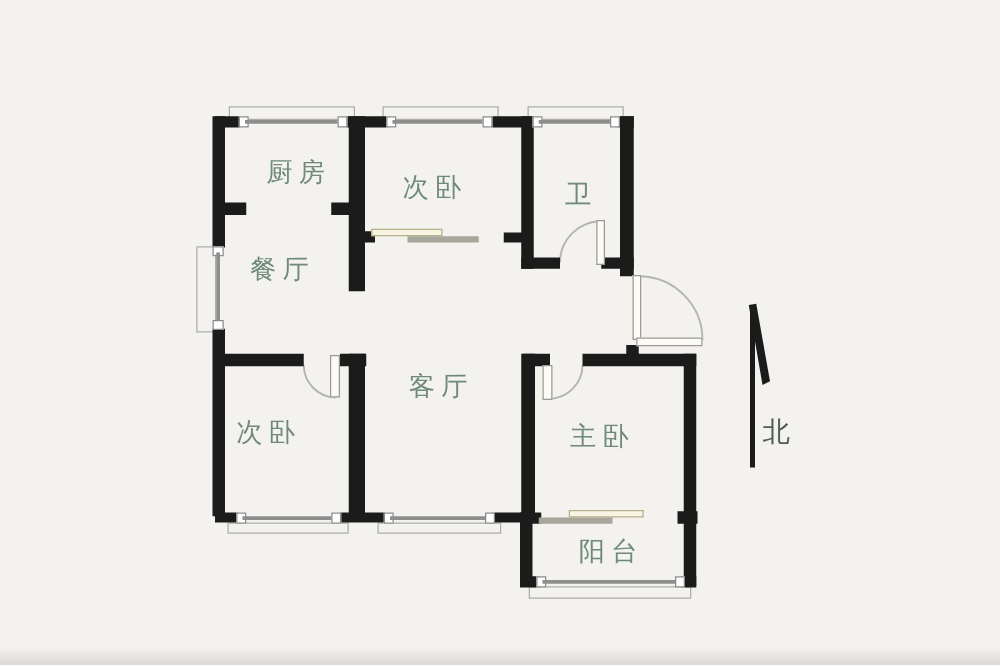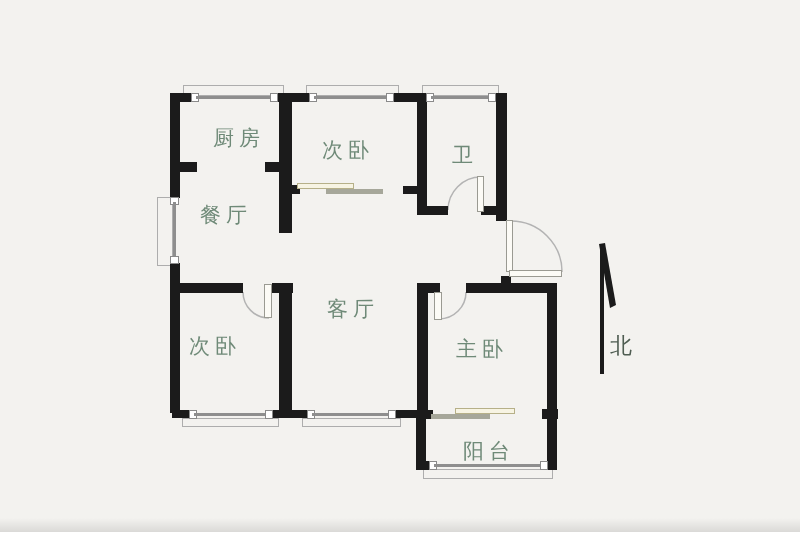--- a/index.html
+++ b/index.html
@@ -160,16 +160,16 @@
       <i class="sq b"></i>
     </div>
 
   <div class="room-label" style="left:239px;top:138px;">厨房</div>
   <div class="room-label" style="left:226px;top:215px;">餐厅</div>
   <div class="room-label" style="left:348px;top:150px;">次卧</div>
   <div class="room-label" style="left:465px;top:155px;">卫</div>
   <div class="room-label" style="left:215px;top:346px;">次卧</div>
   <div class="room-label" style="left:353px;top:309px;">客厅</div>
   <div class="room-label" style="left:482px;top:349px;">主卧</div>
-  <div class="room-label" style="left:489px;top:441px;margin-top:10px;">阳台</div>
+  <div class="room-label" style="left:489px;top:441px;">阳台</div>
   <div class="compass-label" style="left:621px;top:346px;">北</div>
 
 </div>
 
 </body></html>

